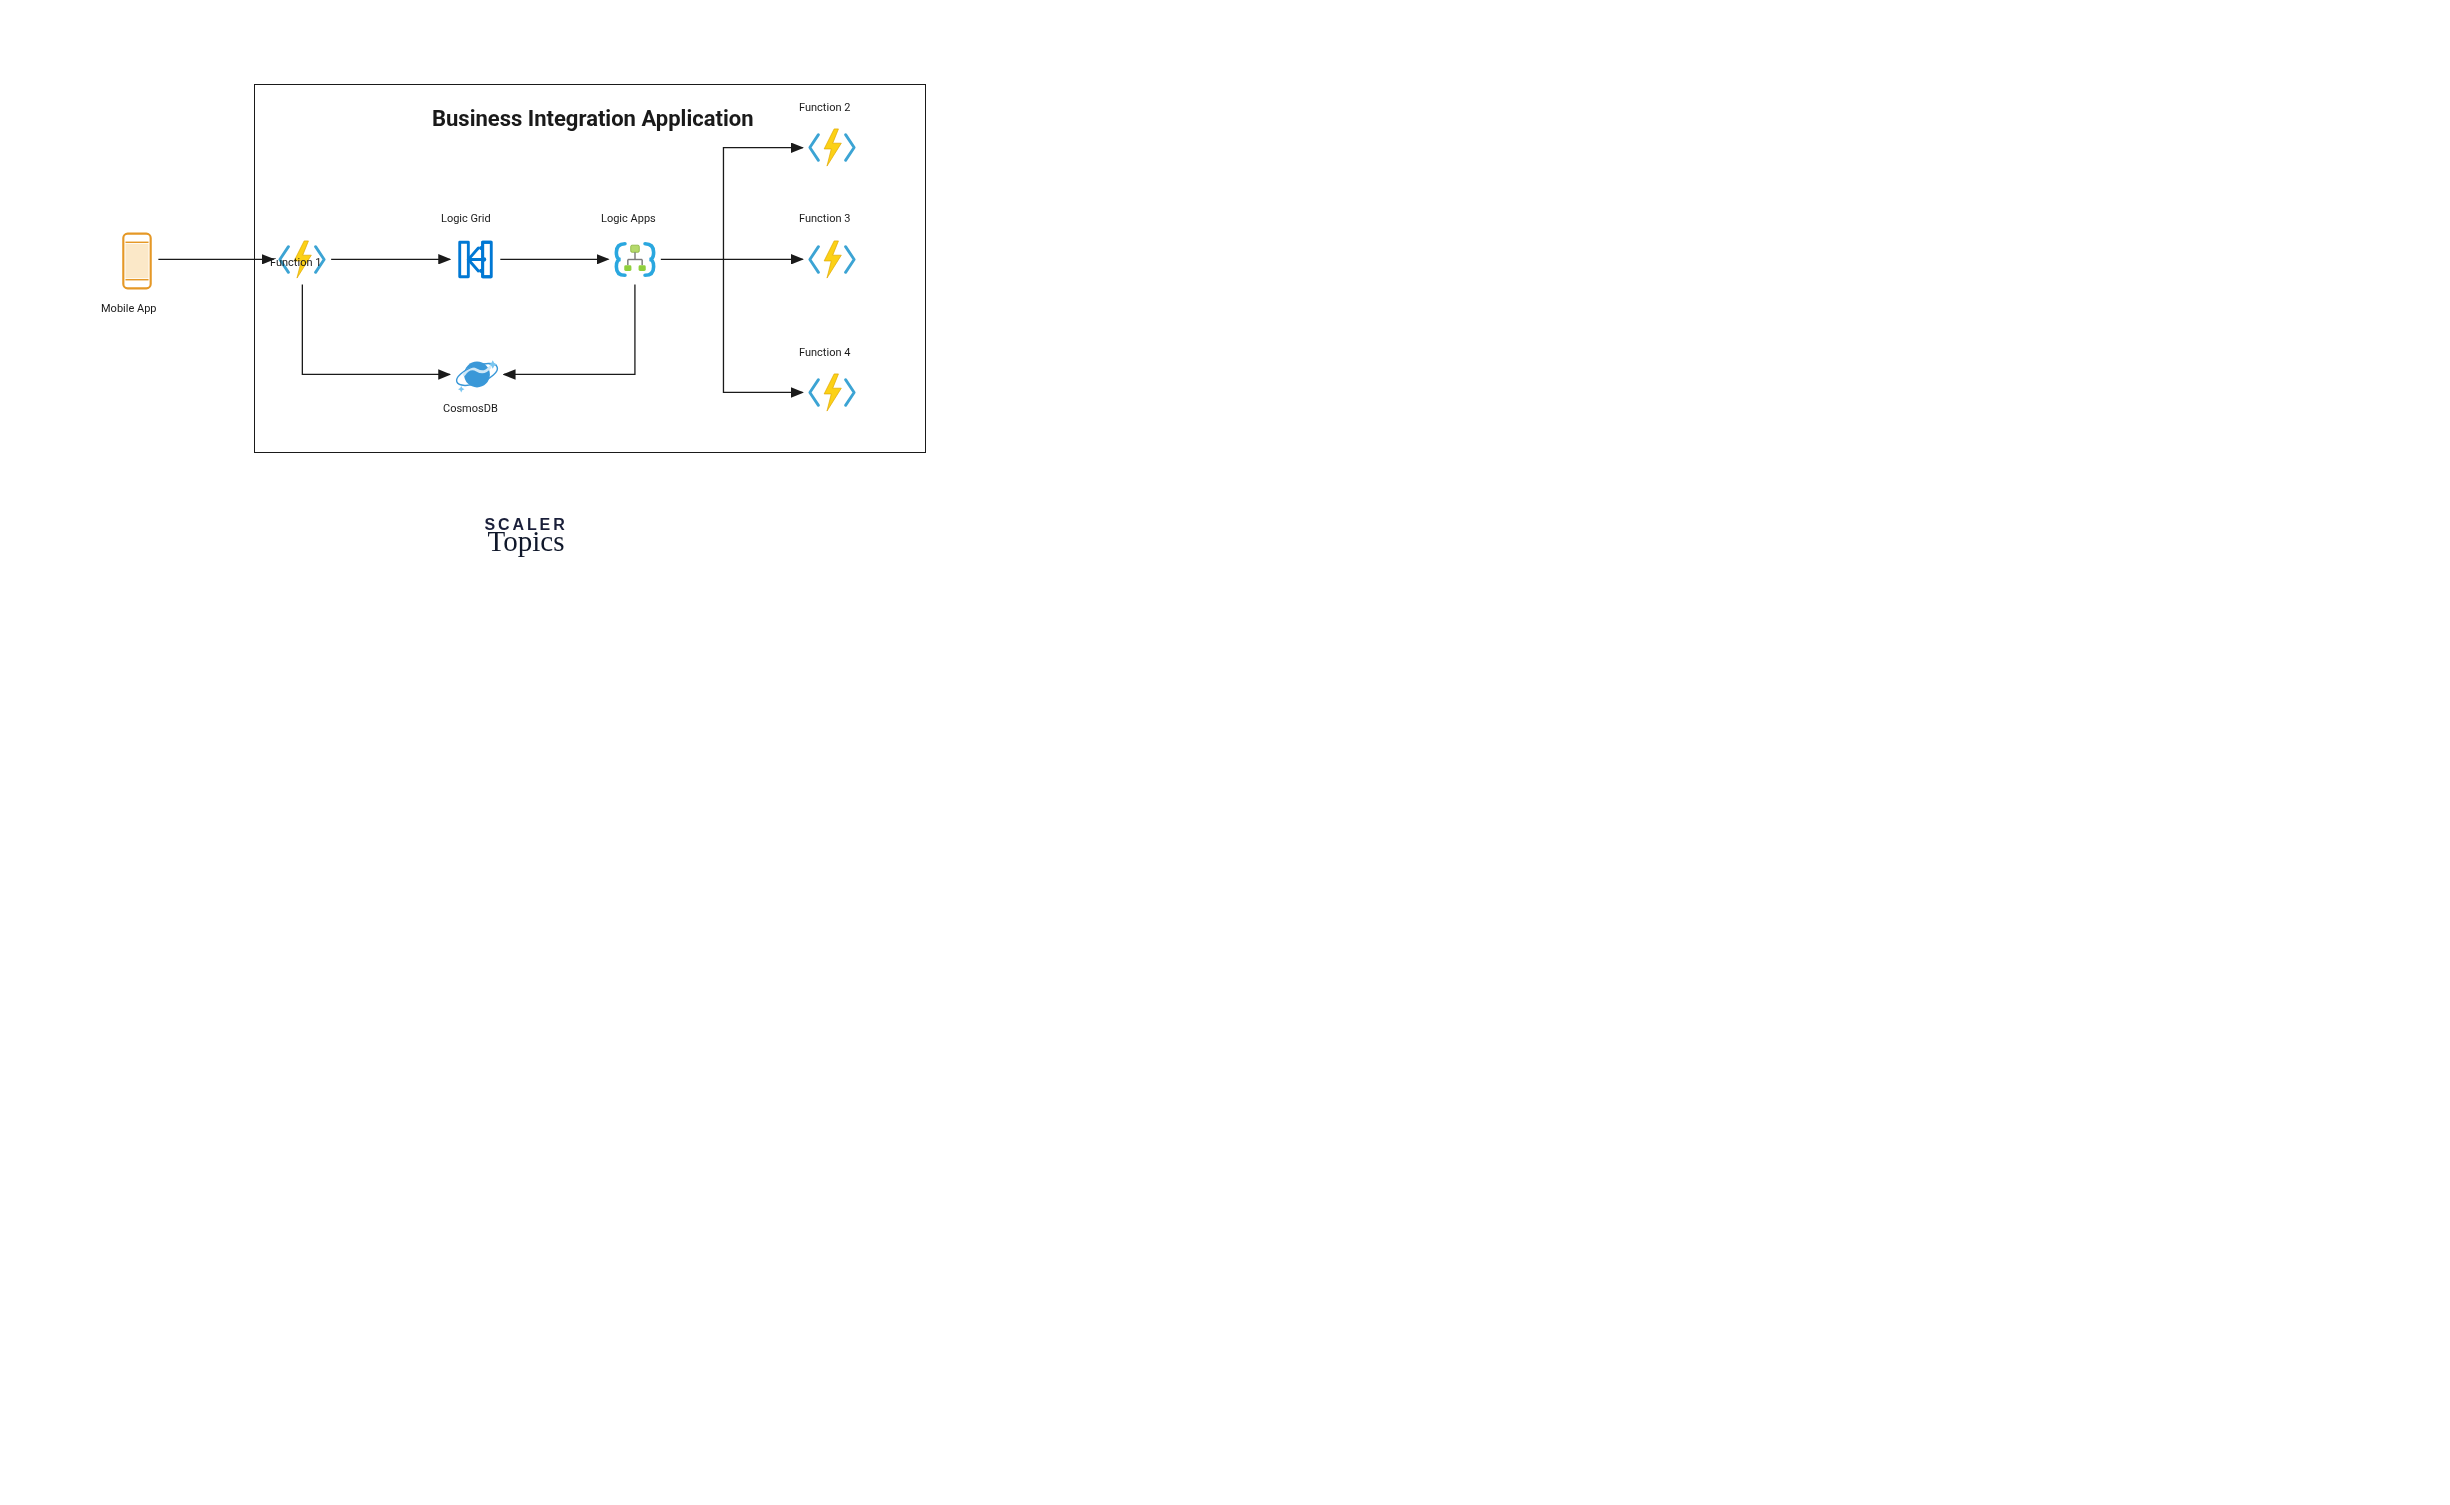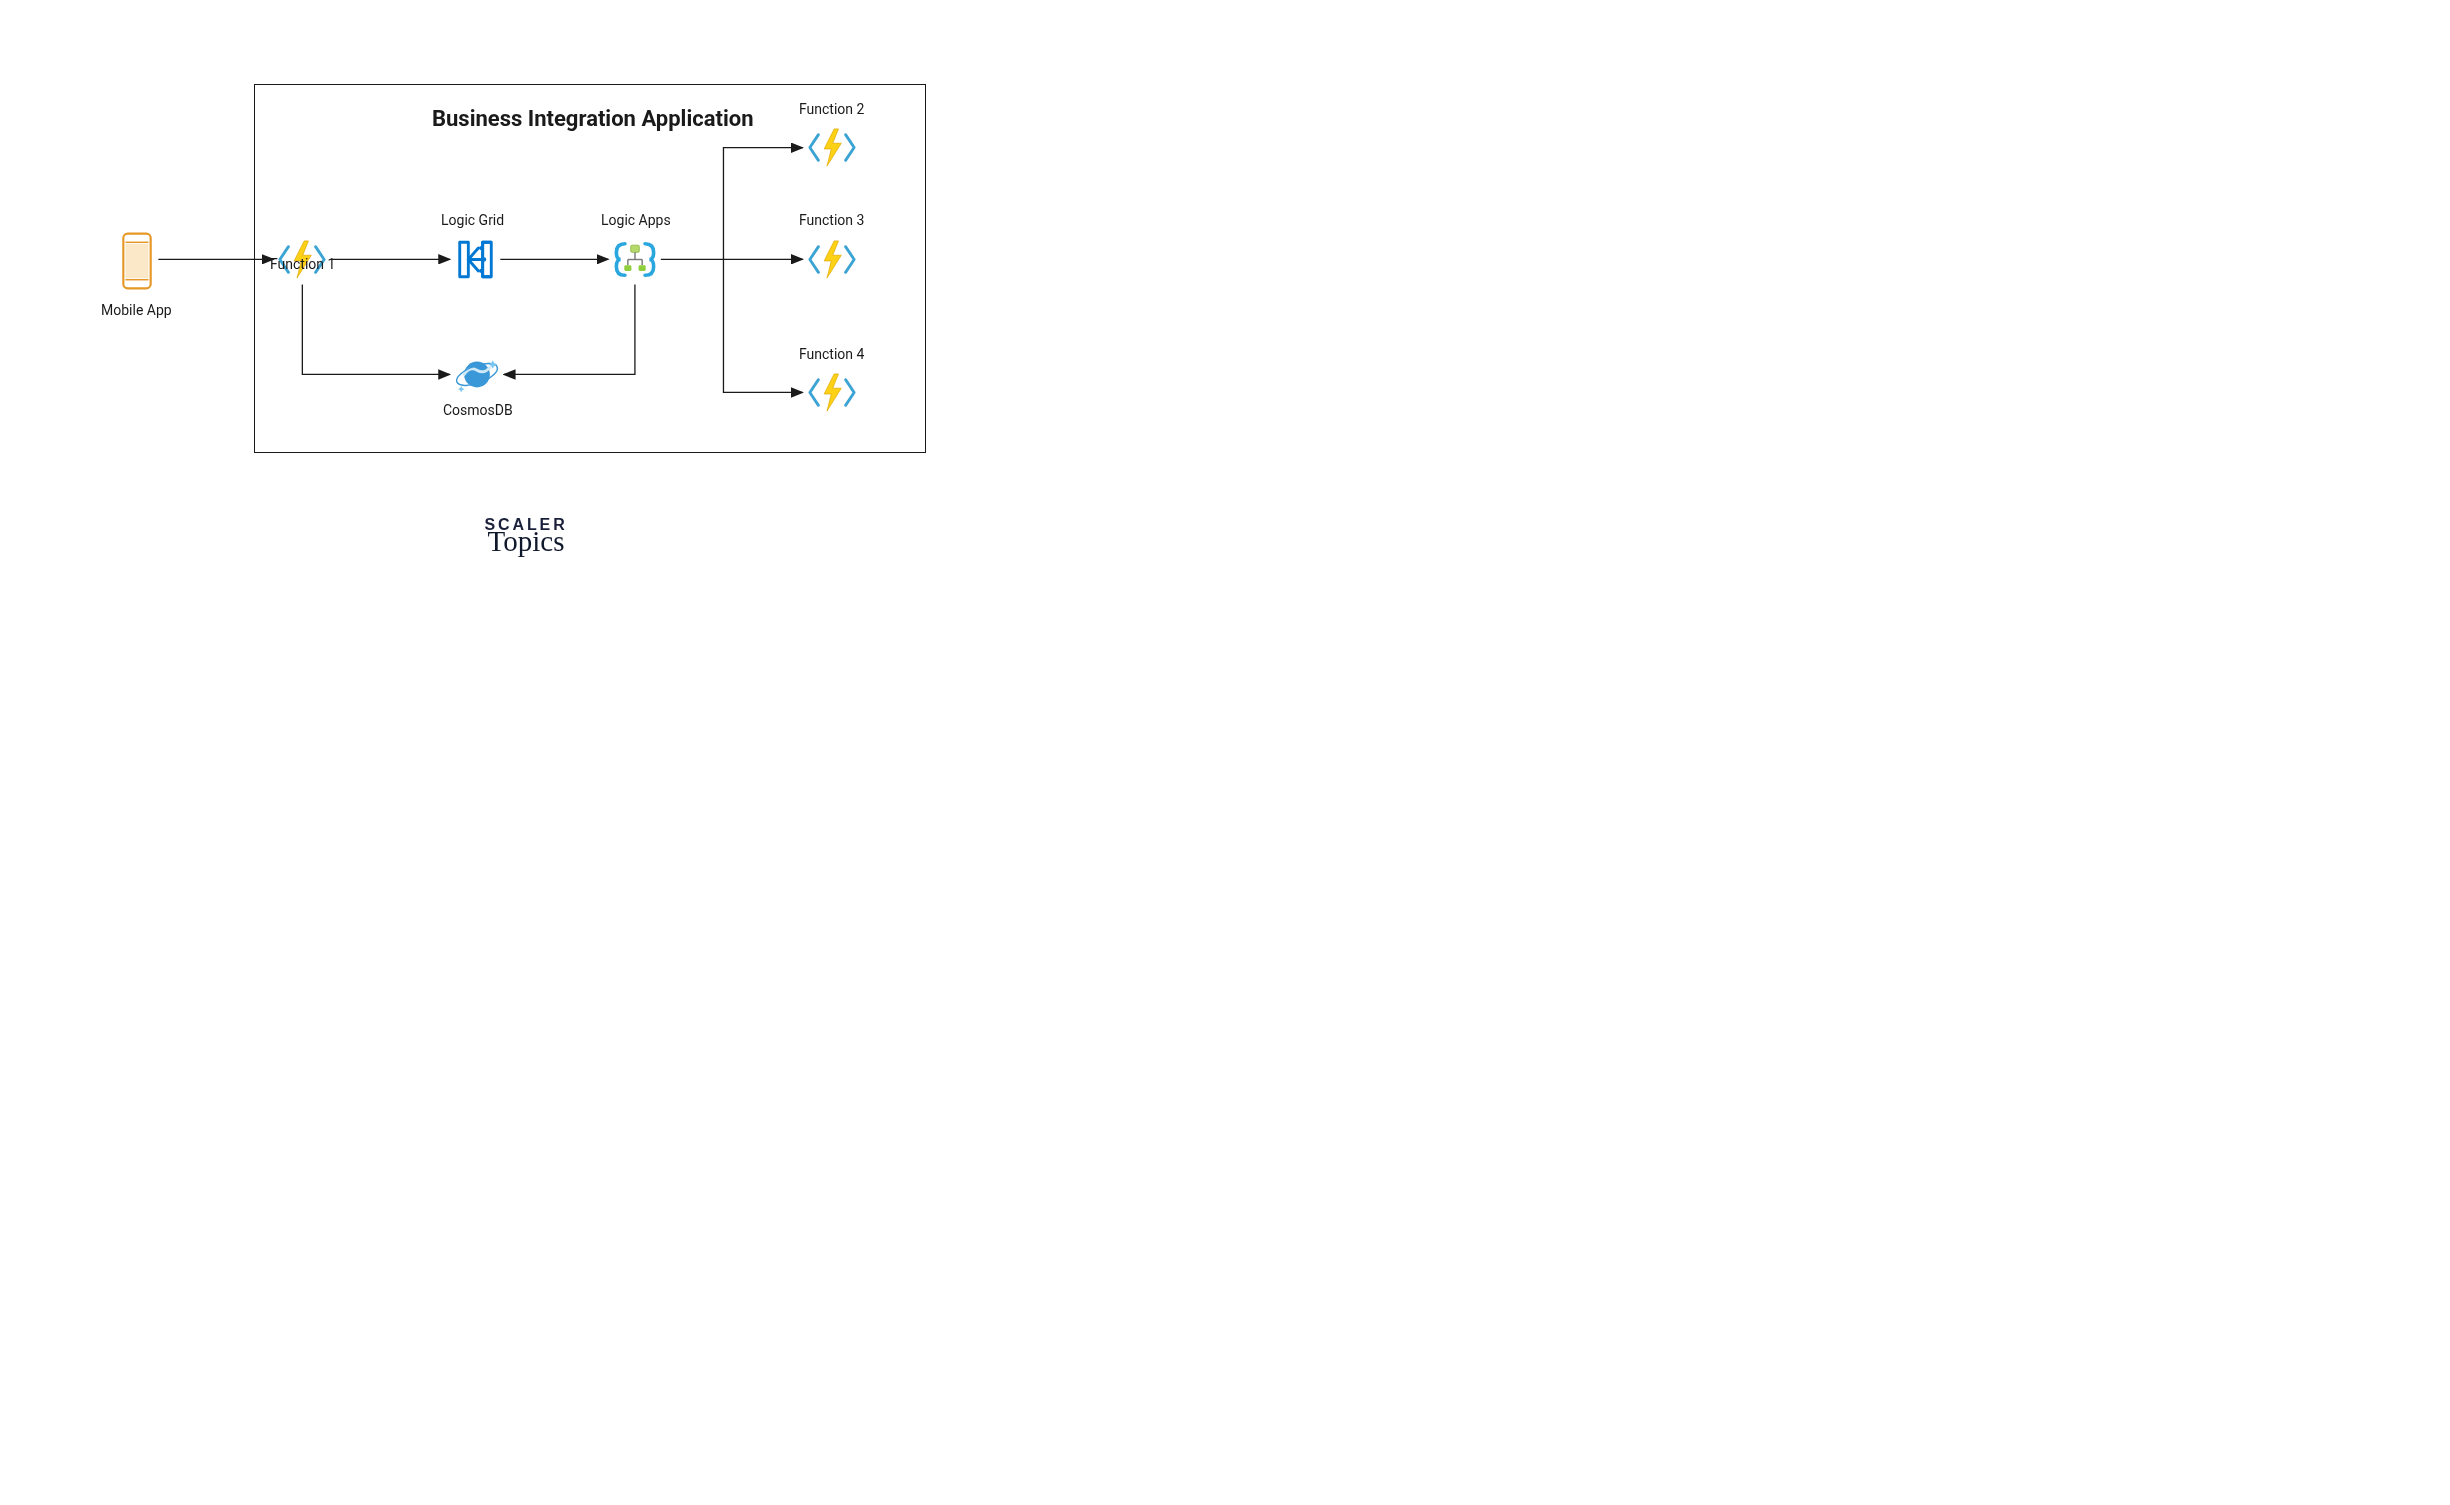--- a/index.html
+++ b/index.html
@@ -16,21 +16,21 @@
     height: 646px;
     background: #ffffff;
   }
   .container-box {
     position: absolute;
     border: 1.1px solid #1a1a1a;
     background: transparent;
   }
   .label {
     position: absolute;
-    font-size: 14px;
+    font-size: 11px;
     color: #1a1a1a;
     white-space: nowrap;
   }
   .title {
     position: absolute;
     font-size: 22px;
     font-weight: 700;
     color: #1a1a1a;
     white-space: nowrap;
   }

